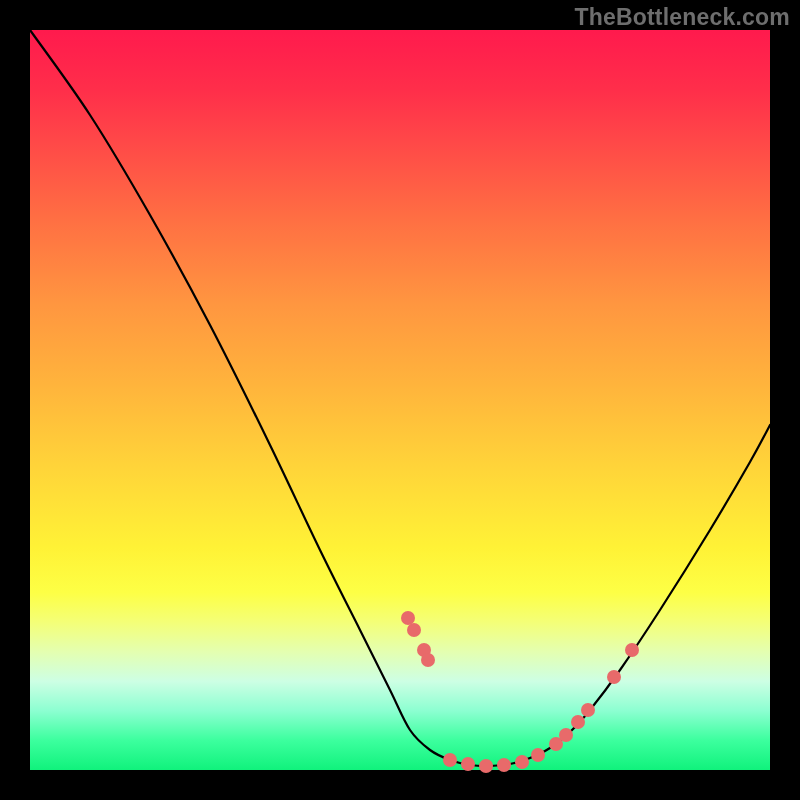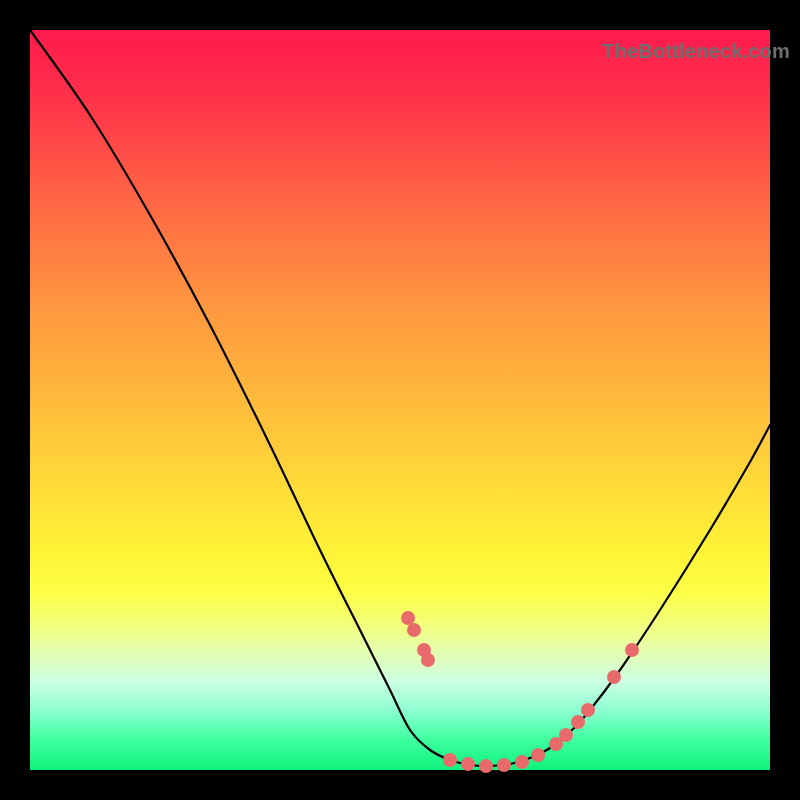--- a/index.html
+++ b/index.html
@@ -31,26 +31,25 @@
       #cdffe4 88%,
       #8cffd1 92%,
       #3cff9e 96%,
       #10f27c 100%);
   }
   .watermark {
     position: absolute;
     top: 4px;
     right: 10px;
     font-family: Arial, Helvetica, sans-serif;
-    font-size: 20px;
+    font-size: 23px;
     font-weight: 600;
     color: #6e6e6e;
     letter-spacing: 0.2px;
     user-select: none;
-    margin-top: 36px;
   }
   svg.curve {
     position: absolute;
     left: 30px;
     top: 30px;
     width: 740px;
     height: 740px;
     overflow: visible;
   }
 </style>

